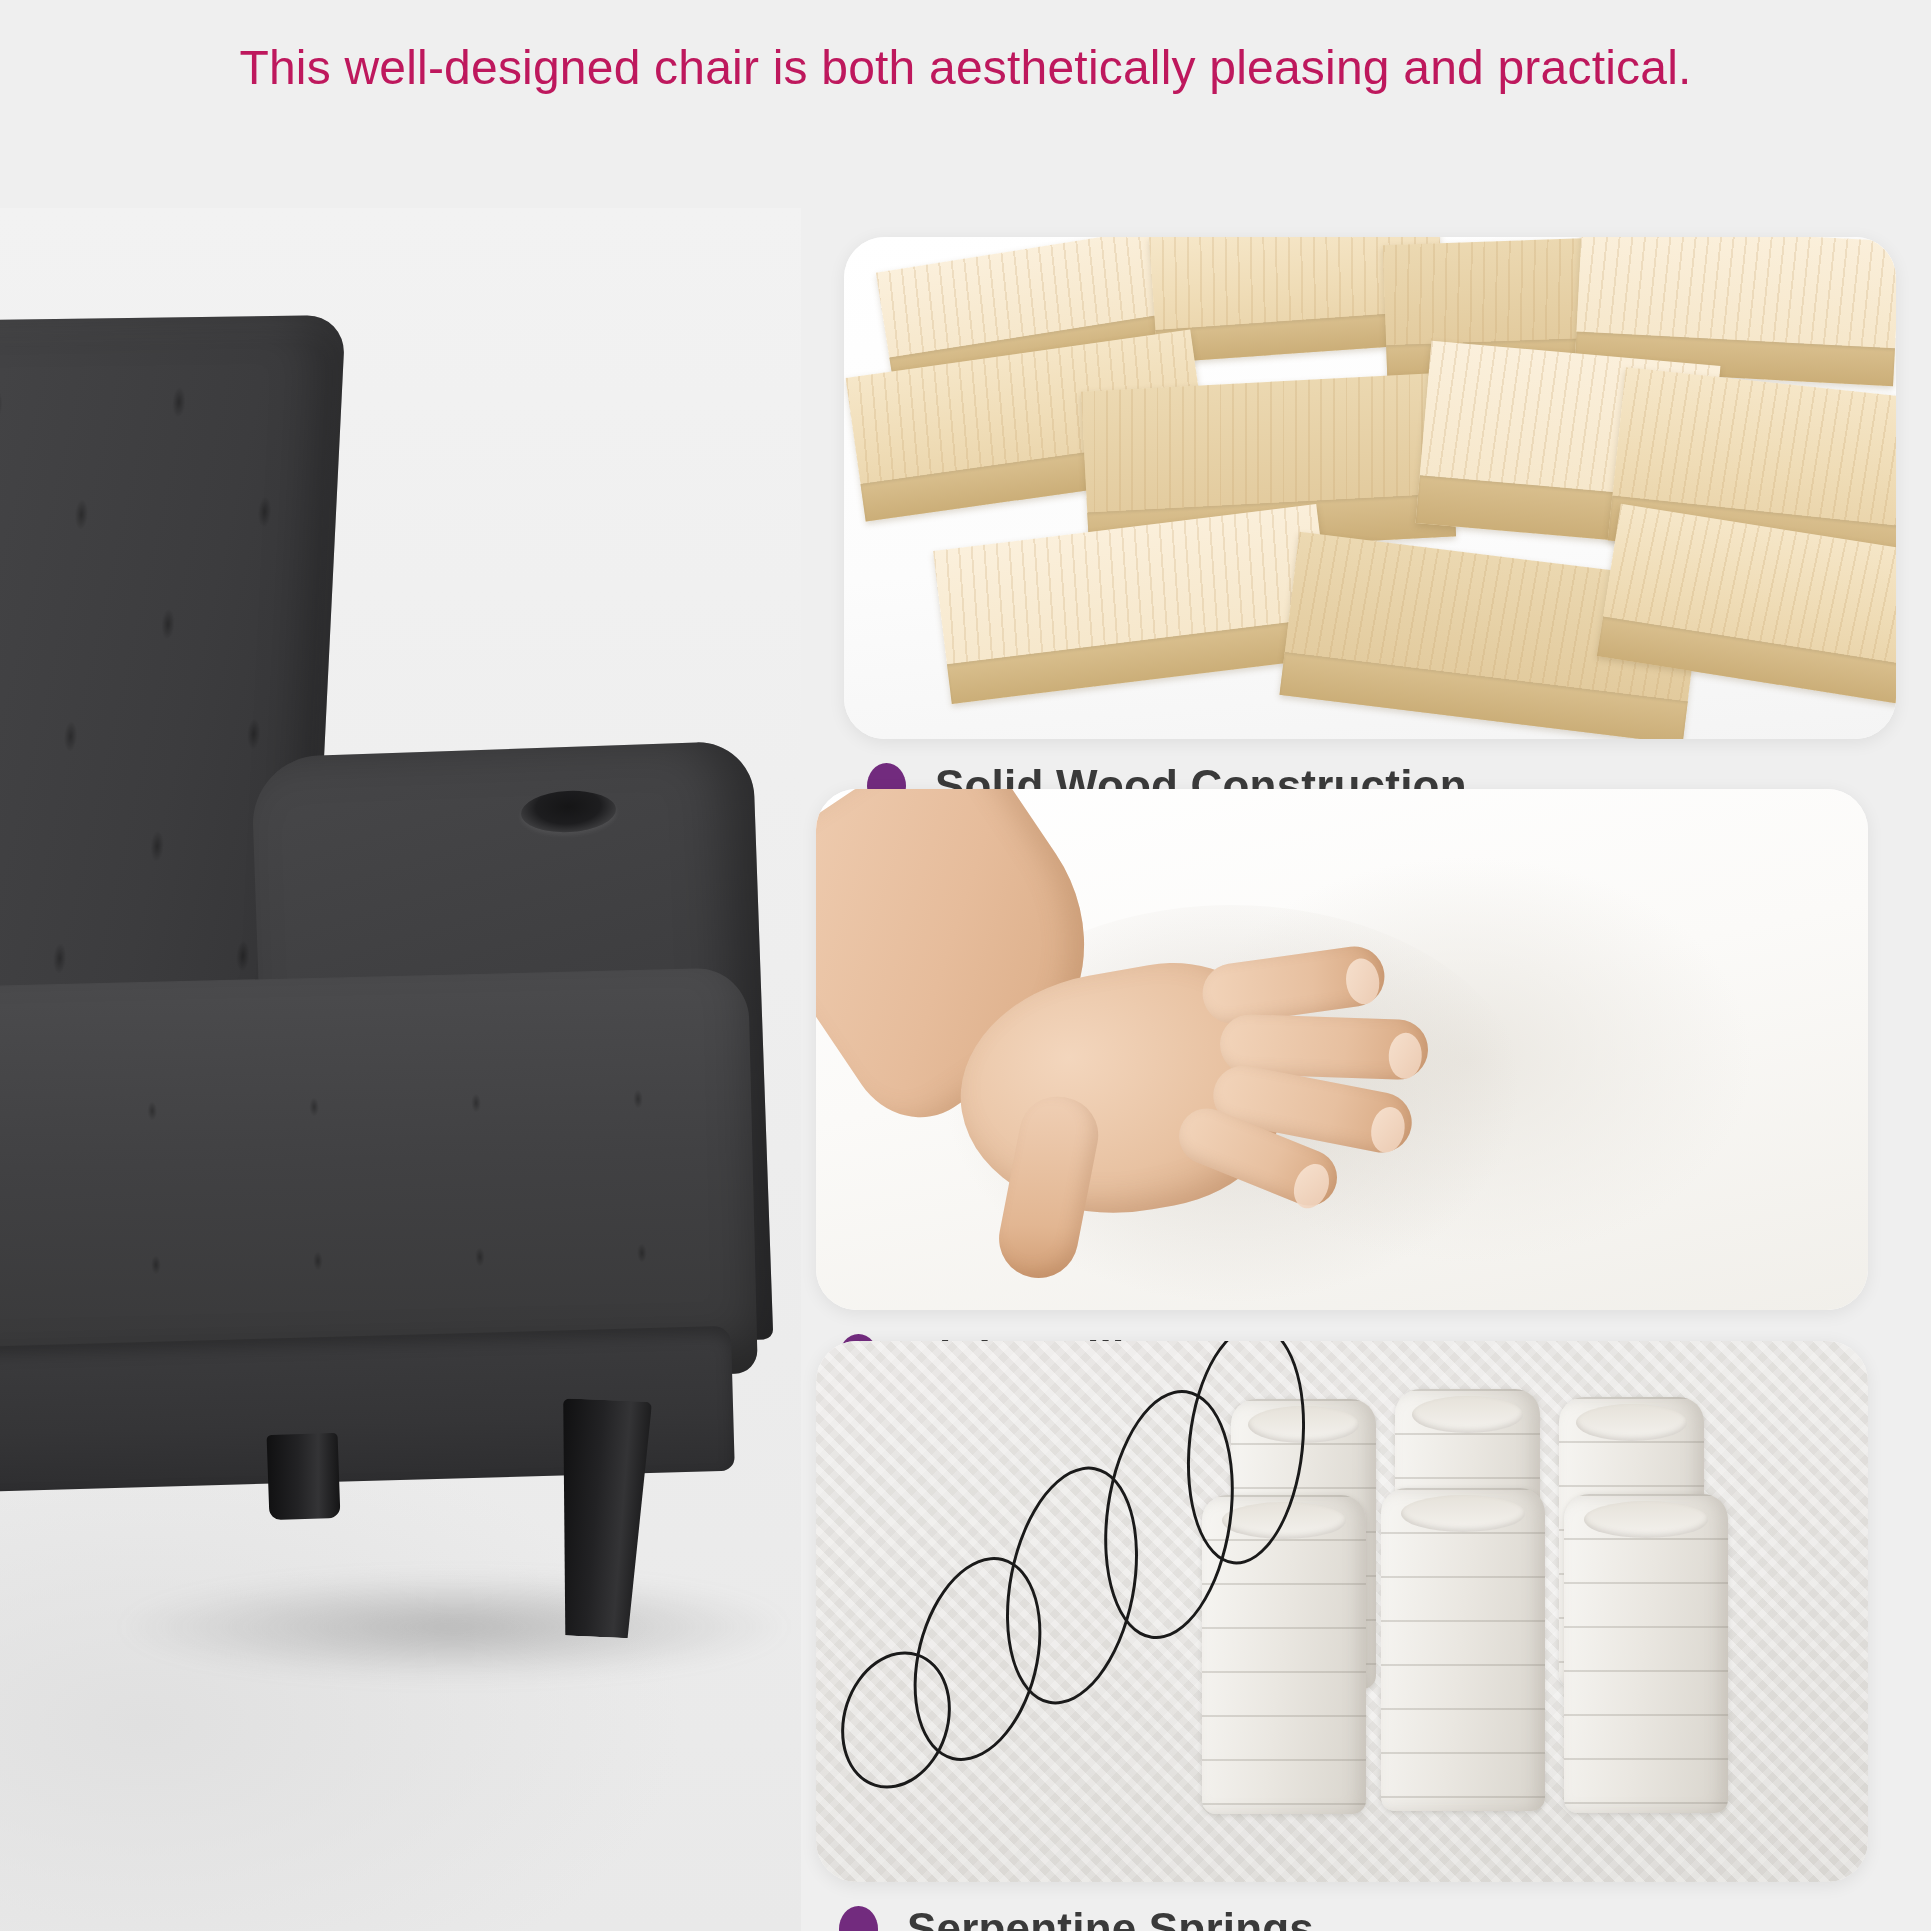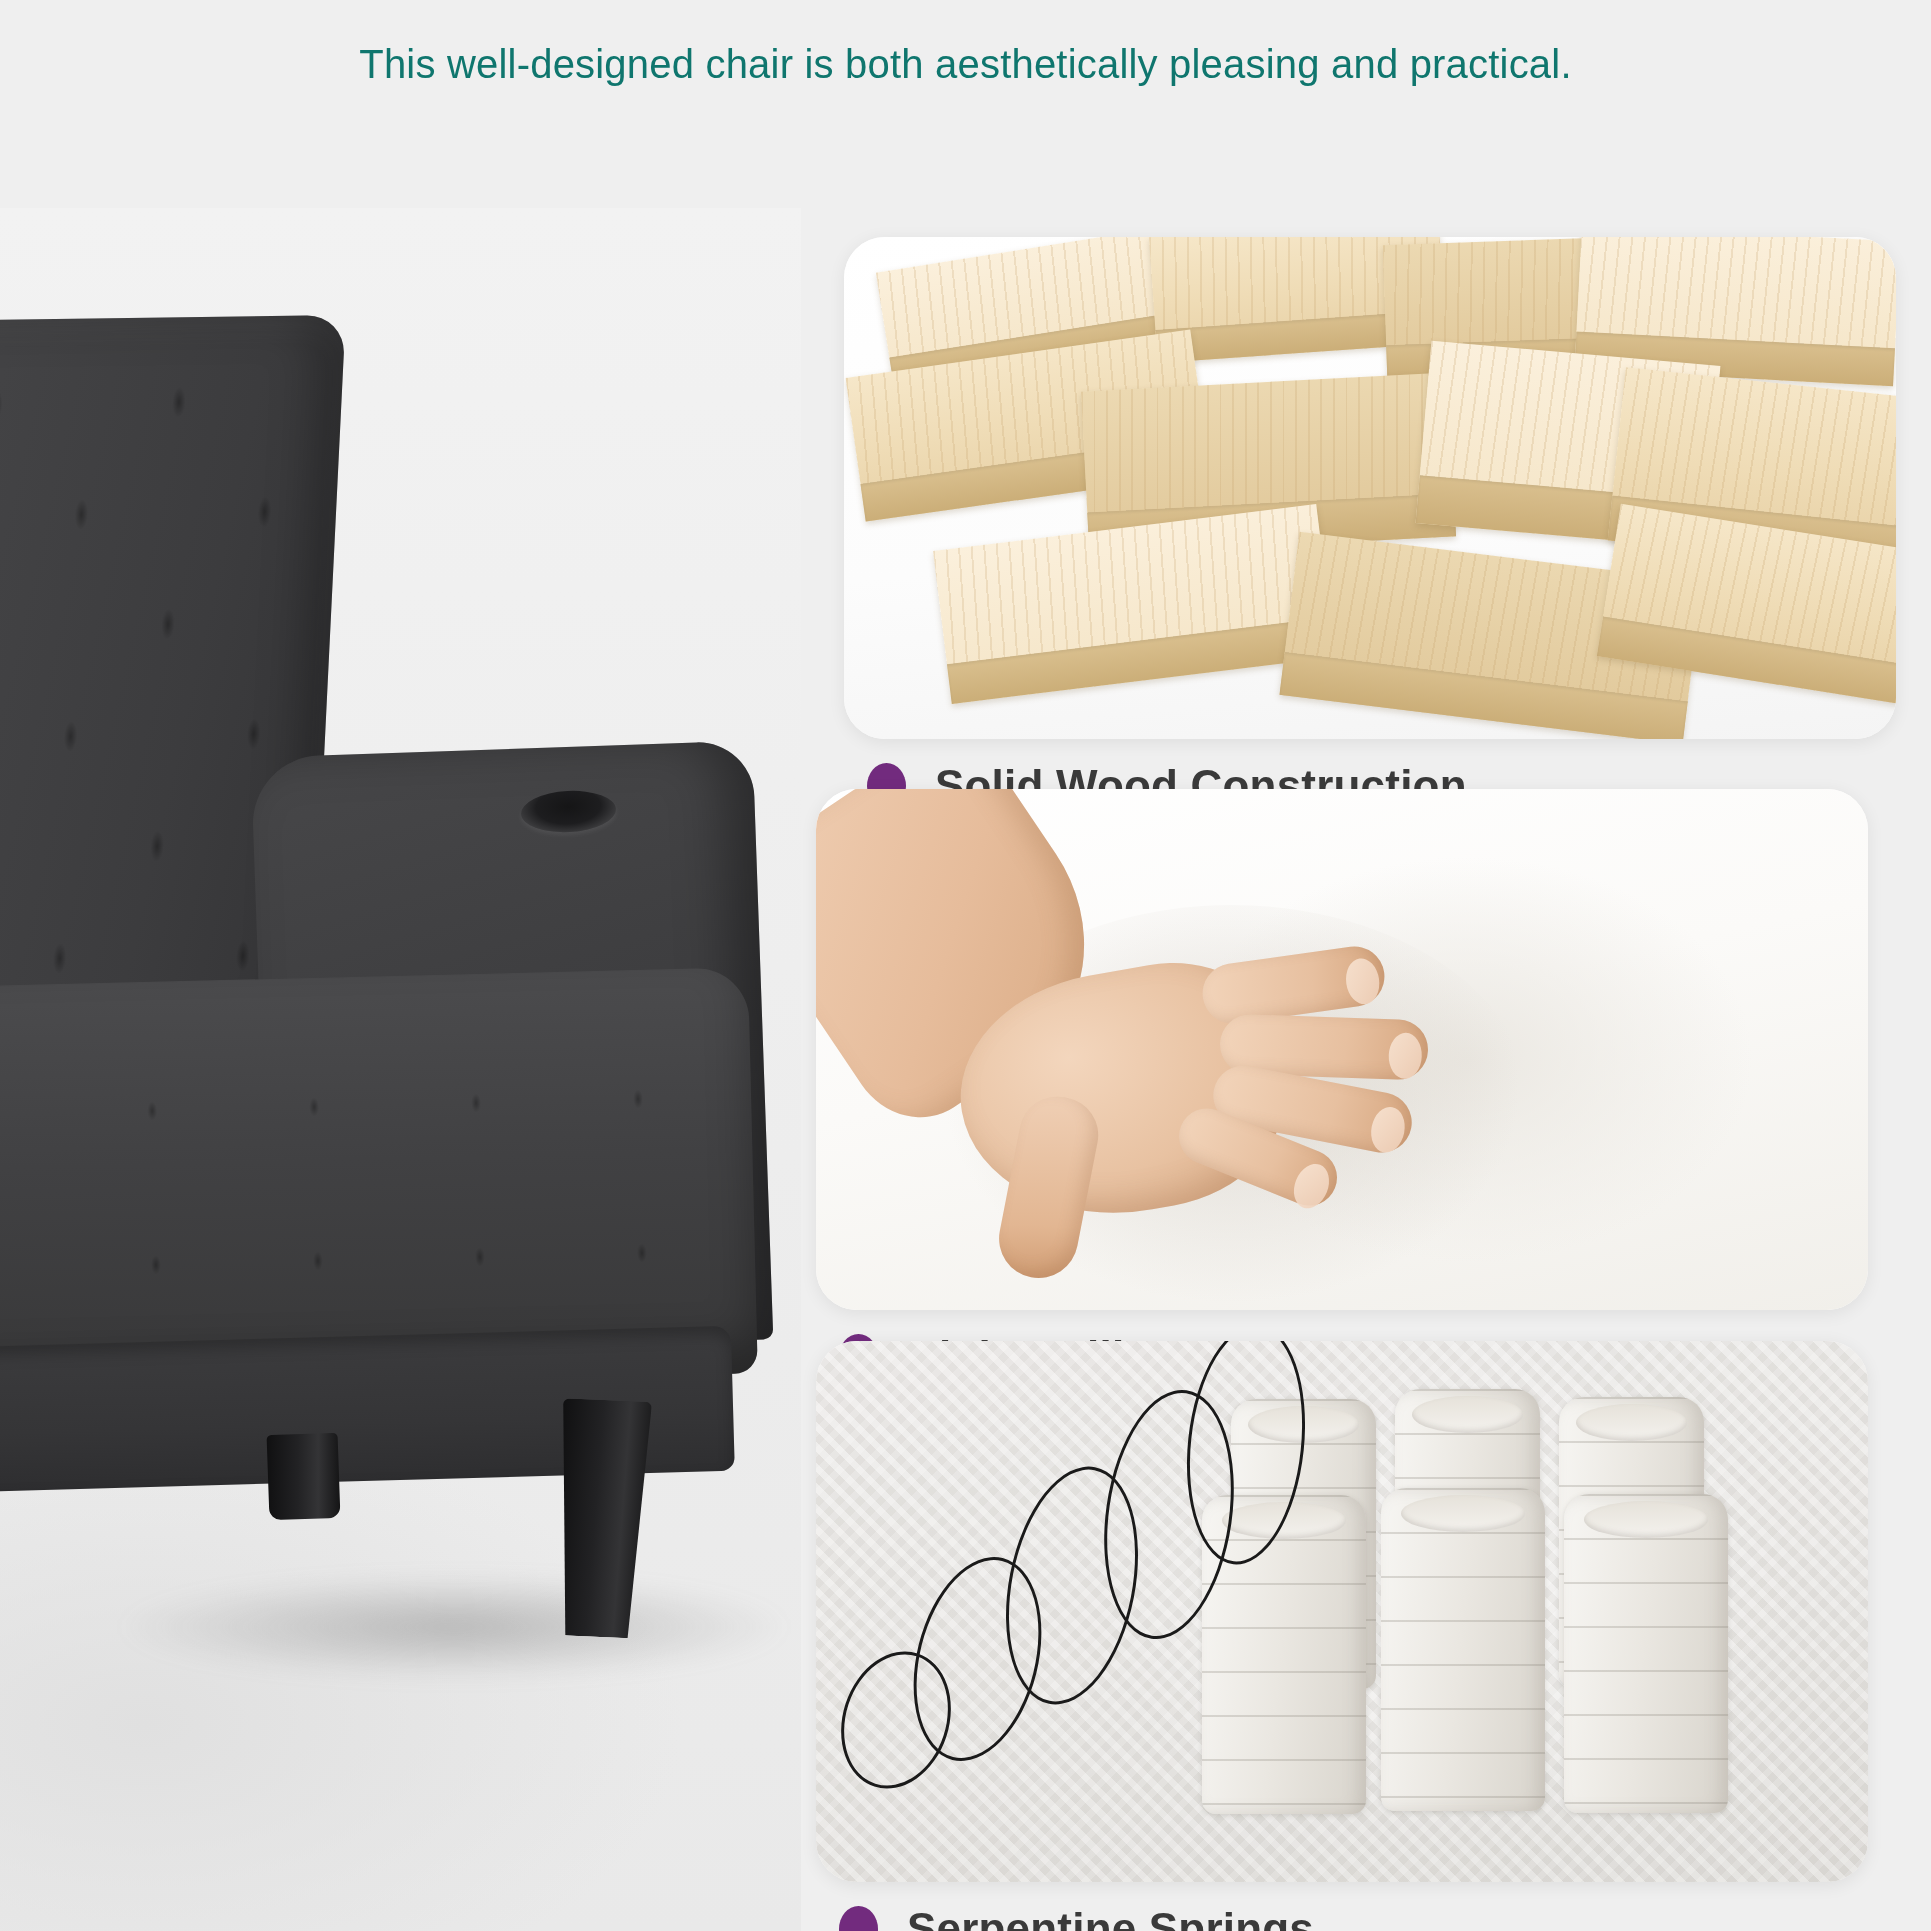--- a/index.html
+++ b/index.html
@@ -16,22 +16,22 @@
   #page-title {
     font-size:99px;
     font-weight:bold;
     letter-spacing:-1px;
     color:#7a2a82;
     line-height:1;
     padding-top:27px;
     white-space:nowrap;
   }
   #page-subtitle {
-    font-size:40px;
-    color:#0f766e;
+    font-size:48px;
+    color:#be185d;
     font-weight:400;
     line-height:1;
     padding-top:44px;
     letter-spacing:0.2px;
   }
 
   
   #hero-photo {
     position:absolute; left:0; top:208px;
     width:801px; height:1723px;

